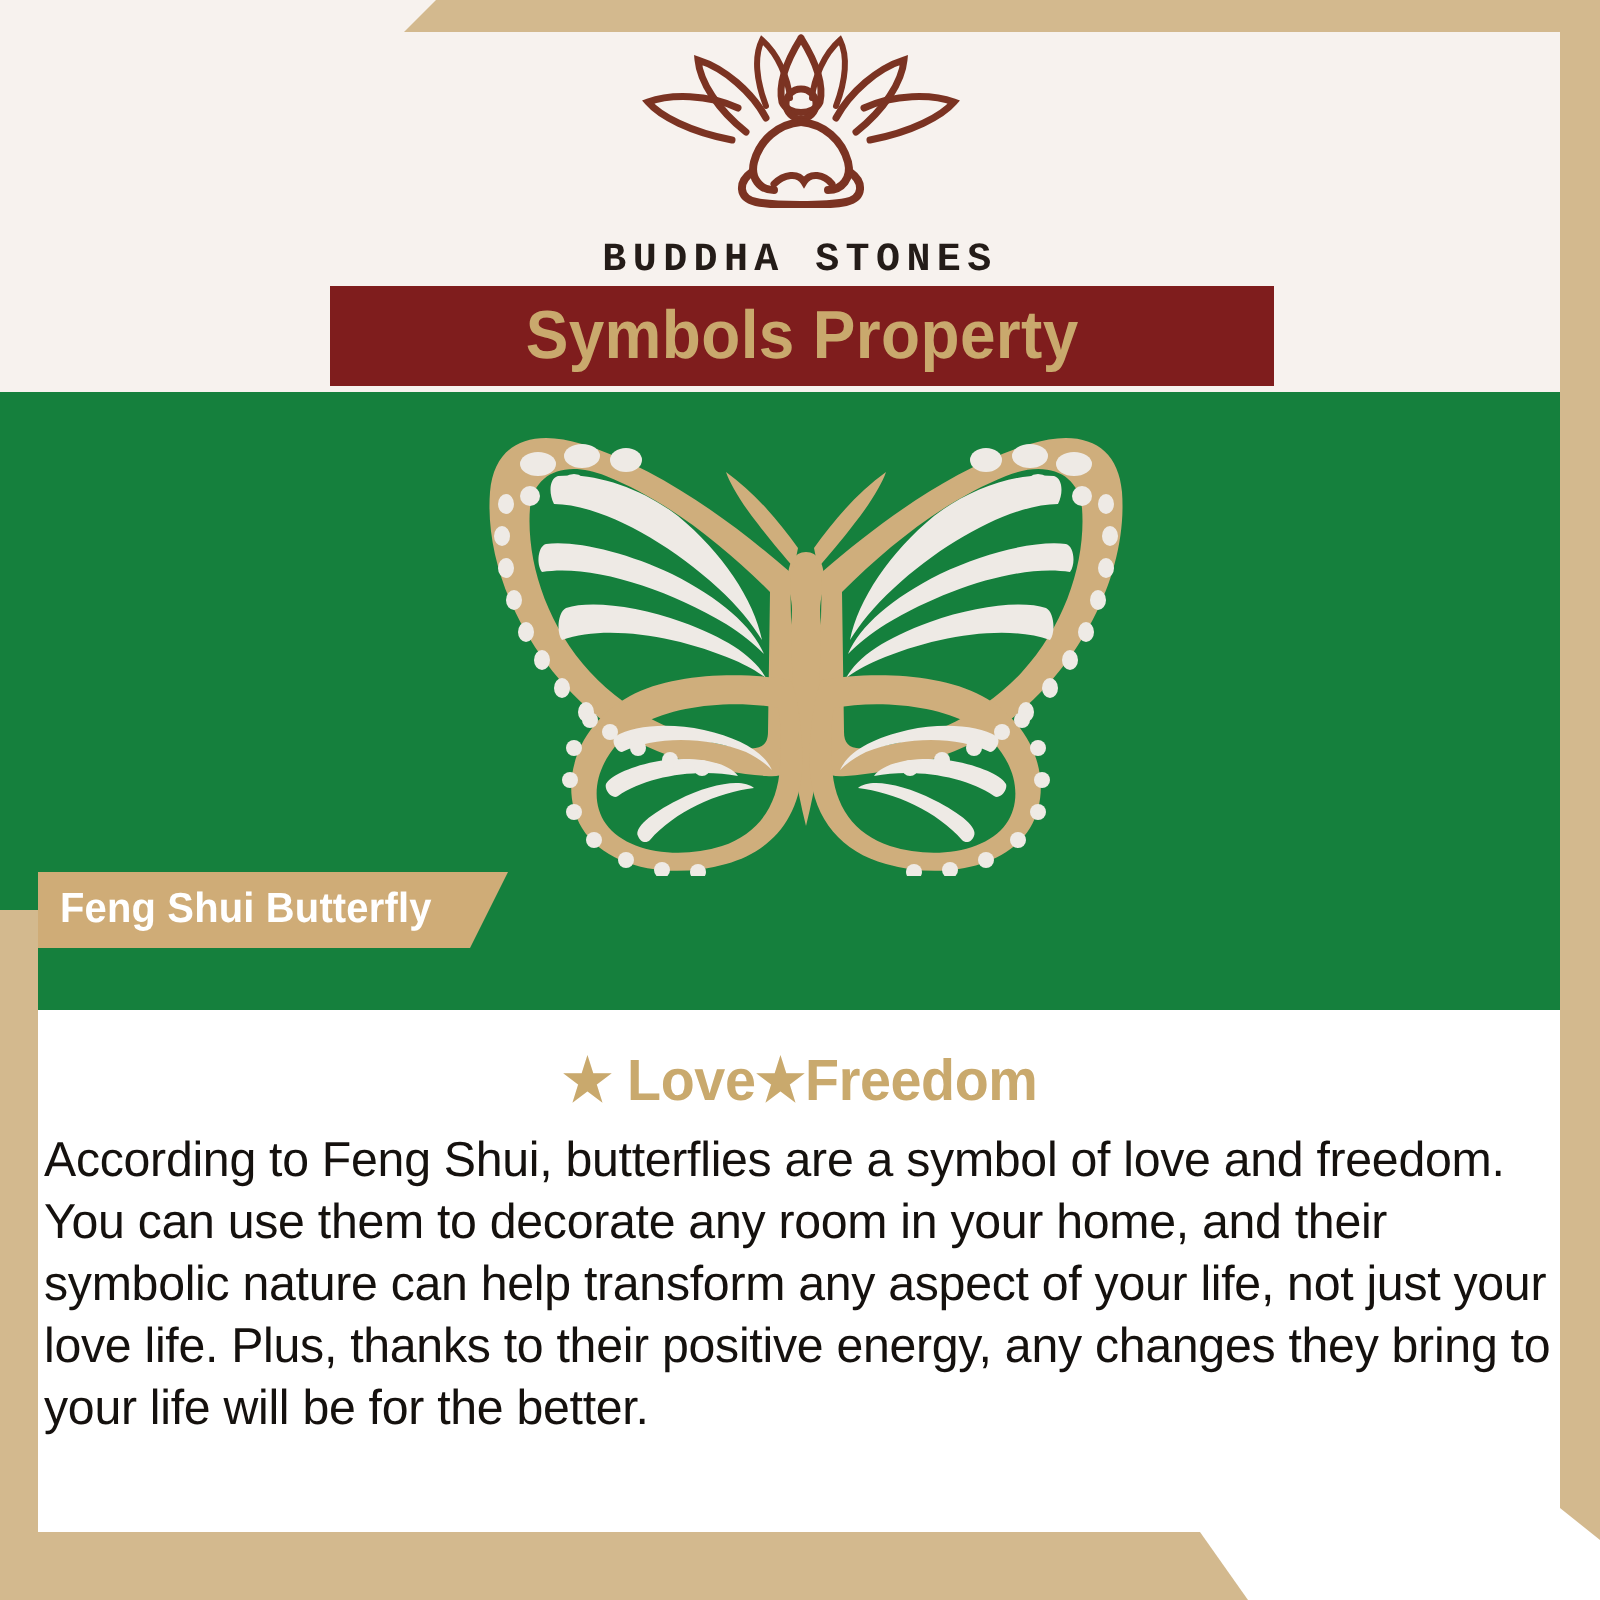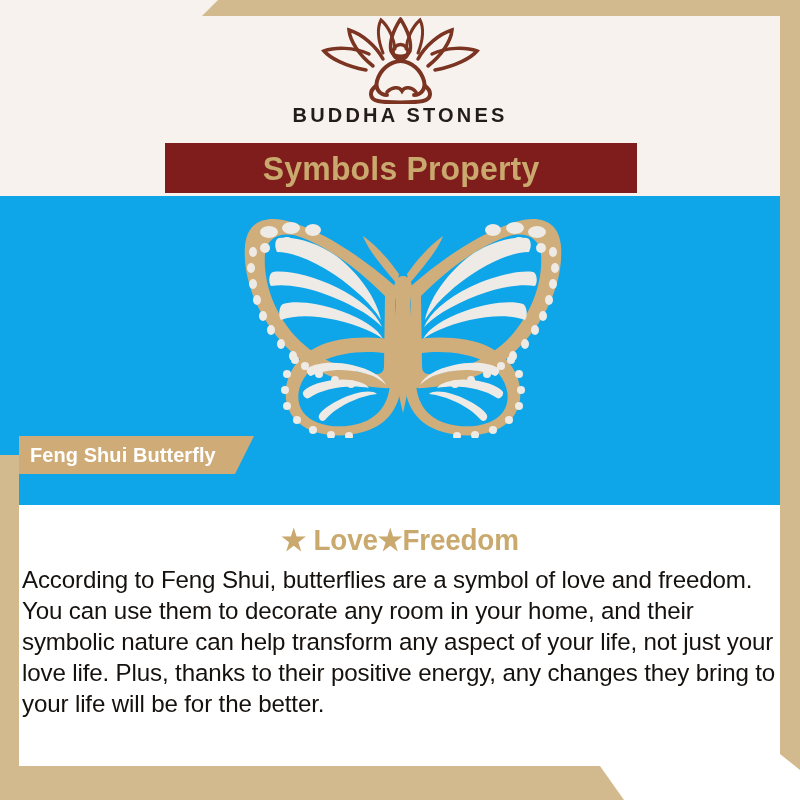--- a/index.html
+++ b/index.html
@@ -49,47 +49,47 @@
     height:196px;
     position:relative;
     flex:0 0 auto;
   }
   .logo-wrap {
     position:absolute; top:16px; left:0; width:800px;
     display:flex; flex-direction:column; align-items:center;
   }
   .logo-mark { width:175px; height:88px; display:block; }
   .logo-text {
-    font-family:Liberation Sans, sans-serif;
+    font-family:Liberation Mono, monospace;
     font-size:20px;
     font-weight:700;
     letter-spacing:3.2px;
     color:#241c18;
-    margin-top:0;
+    margin-top:15px;
   }
 
   .title-band {
     position:absolute;
     left:165px; top:143px;
     width:472px; height:50px;
     background:#7f1d1d;
     display:flex; align-items:center; justify-content:center;
   }
   .title-text {
     font-family:"Liberation Sans Narrow","Liberation Sans",sans-serif;
     font-size:34px;
     font-weight:700;
     color:#c9a96d;
     letter-spacing:0.2px;
     transform:scaleX(0.94);
   }
 
   
   .hero {
-    background:#0ea5e9;
+    background:#15803d;
     flex:0 0 auto;
     height:309px;
     position:relative;
   }
   .butterfly-svg {
     position:absolute;
     left:225px; top:12px;
     width:356px; height:230px;
     display:block;
   }

